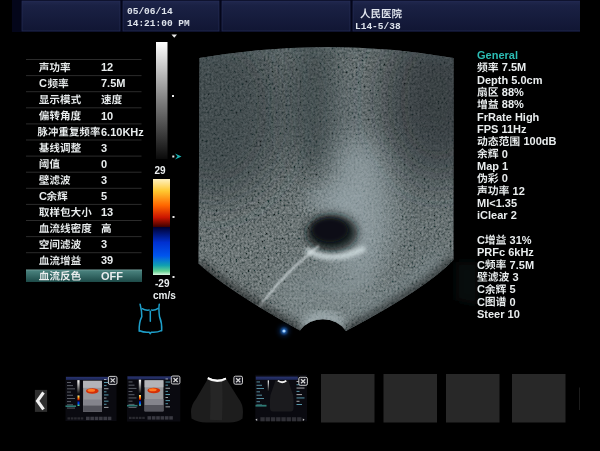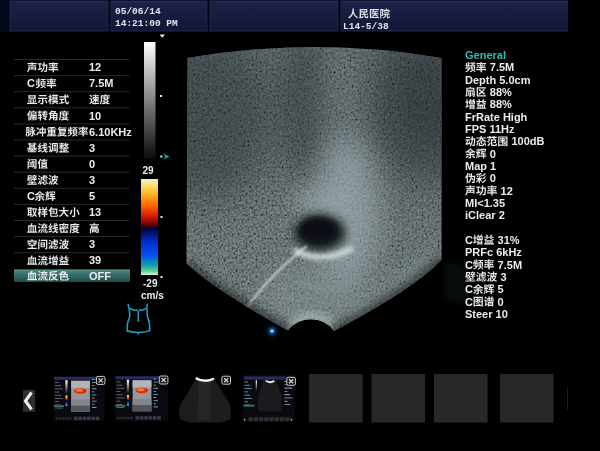--- a/index.html
+++ b/index.html
@@ -1,14 +1,14 @@
 <!DOCTYPE html>
 <html><head><meta charset="utf-8"><style>
 html,body{margin:0;padding:0;background:#000;}
-#r{position:relative;width:568px;height:451px;overflow:hidden;background:#a21caf;}
+#r{position:relative;width:568px;height:451px;overflow:hidden;background:#a21caf;margin-left:12px;}
 svg{position:absolute;left:0;top:0;display:block;}
 text{white-space:pre;}
 </style></head><body>
 <div id="r">
 <svg width="600" height="451" viewBox="0 0 600 451">
       <defs>
         <path id="g4EBA" d="M421 848C417 678 436 228 28 10C68 -17 107 -56 128 -88C337 35 443 217 498 394C555 221 667 24 890 -82C907 -48 941 -7 978 22C629 178 566 553 552 689C556 751 558 805 559 848Z"></path>
         <path id="g4F2A" d="M244 846C193 704 106 564 14 474C35 445 69 380 80 351C104 376 127 403 150 433V-88H265V609C289 652 312 696 332 741C361 699 394 645 407 610L517 661C500 699 461 755 428 795L338 754L361 810ZM527 834C526 761 526 682 522 601H324V483H512C489 297 429 115 266 -6C300 -28 337 -64 358 -93C491 13 563 158 602 314C636 264 670 207 686 168L792 228C772 275 722 346 681 397L613 362C622 402 628 443 633 483H816C808 194 797 77 773 50C763 38 752 34 735 34C712 34 666 34 616 39C636 6 650 -45 653 -79C707 -80 761 -82 795 -76C831 -69 857 -59 882 -24C917 23 929 163 940 546C941 561 942 601 942 601H644C649 682 650 761 651 834Z"></path>
         <path id="g4F59" d="M628 145C700 83 790 -3 830 -59L938 8C893 64 799 147 728 204ZM245 202C197 136 117 66 43 21C70 2 114 -38 135 -60C209 -7 299 80 357 160ZM496 860C385 718 189 597 14 527C44 497 76 456 95 424C142 447 190 474 238 504V440H437V348H105V236H437V42C437 28 431 24 415 23C399 23 342 23 292 25C311 -6 334 -57 340 -91C414 -91 469 -88 510 -70C551 -51 564 -20 564 40V236H907V348H564V440H754V511C806 481 857 455 909 432C926 469 960 511 989 537C847 588 706 659 570 787L588 809ZM305 548C374 596 440 650 498 708C566 642 631 591 695 548Z"></path>
         <path id="g503C" d="M585 848C583 820 581 790 577 758H335V656H563L551 587H378V30H291V-71H968V30H891V587H660L677 656H945V758H697L712 844ZM483 30V87H781V30ZM483 362H781V306H483ZM483 444V499H781V444ZM483 225H781V169H483ZM236 847C188 704 106 562 20 471C40 441 72 375 83 346C102 367 120 390 138 414V-89H249V592C287 663 320 738 347 811Z"></path>

